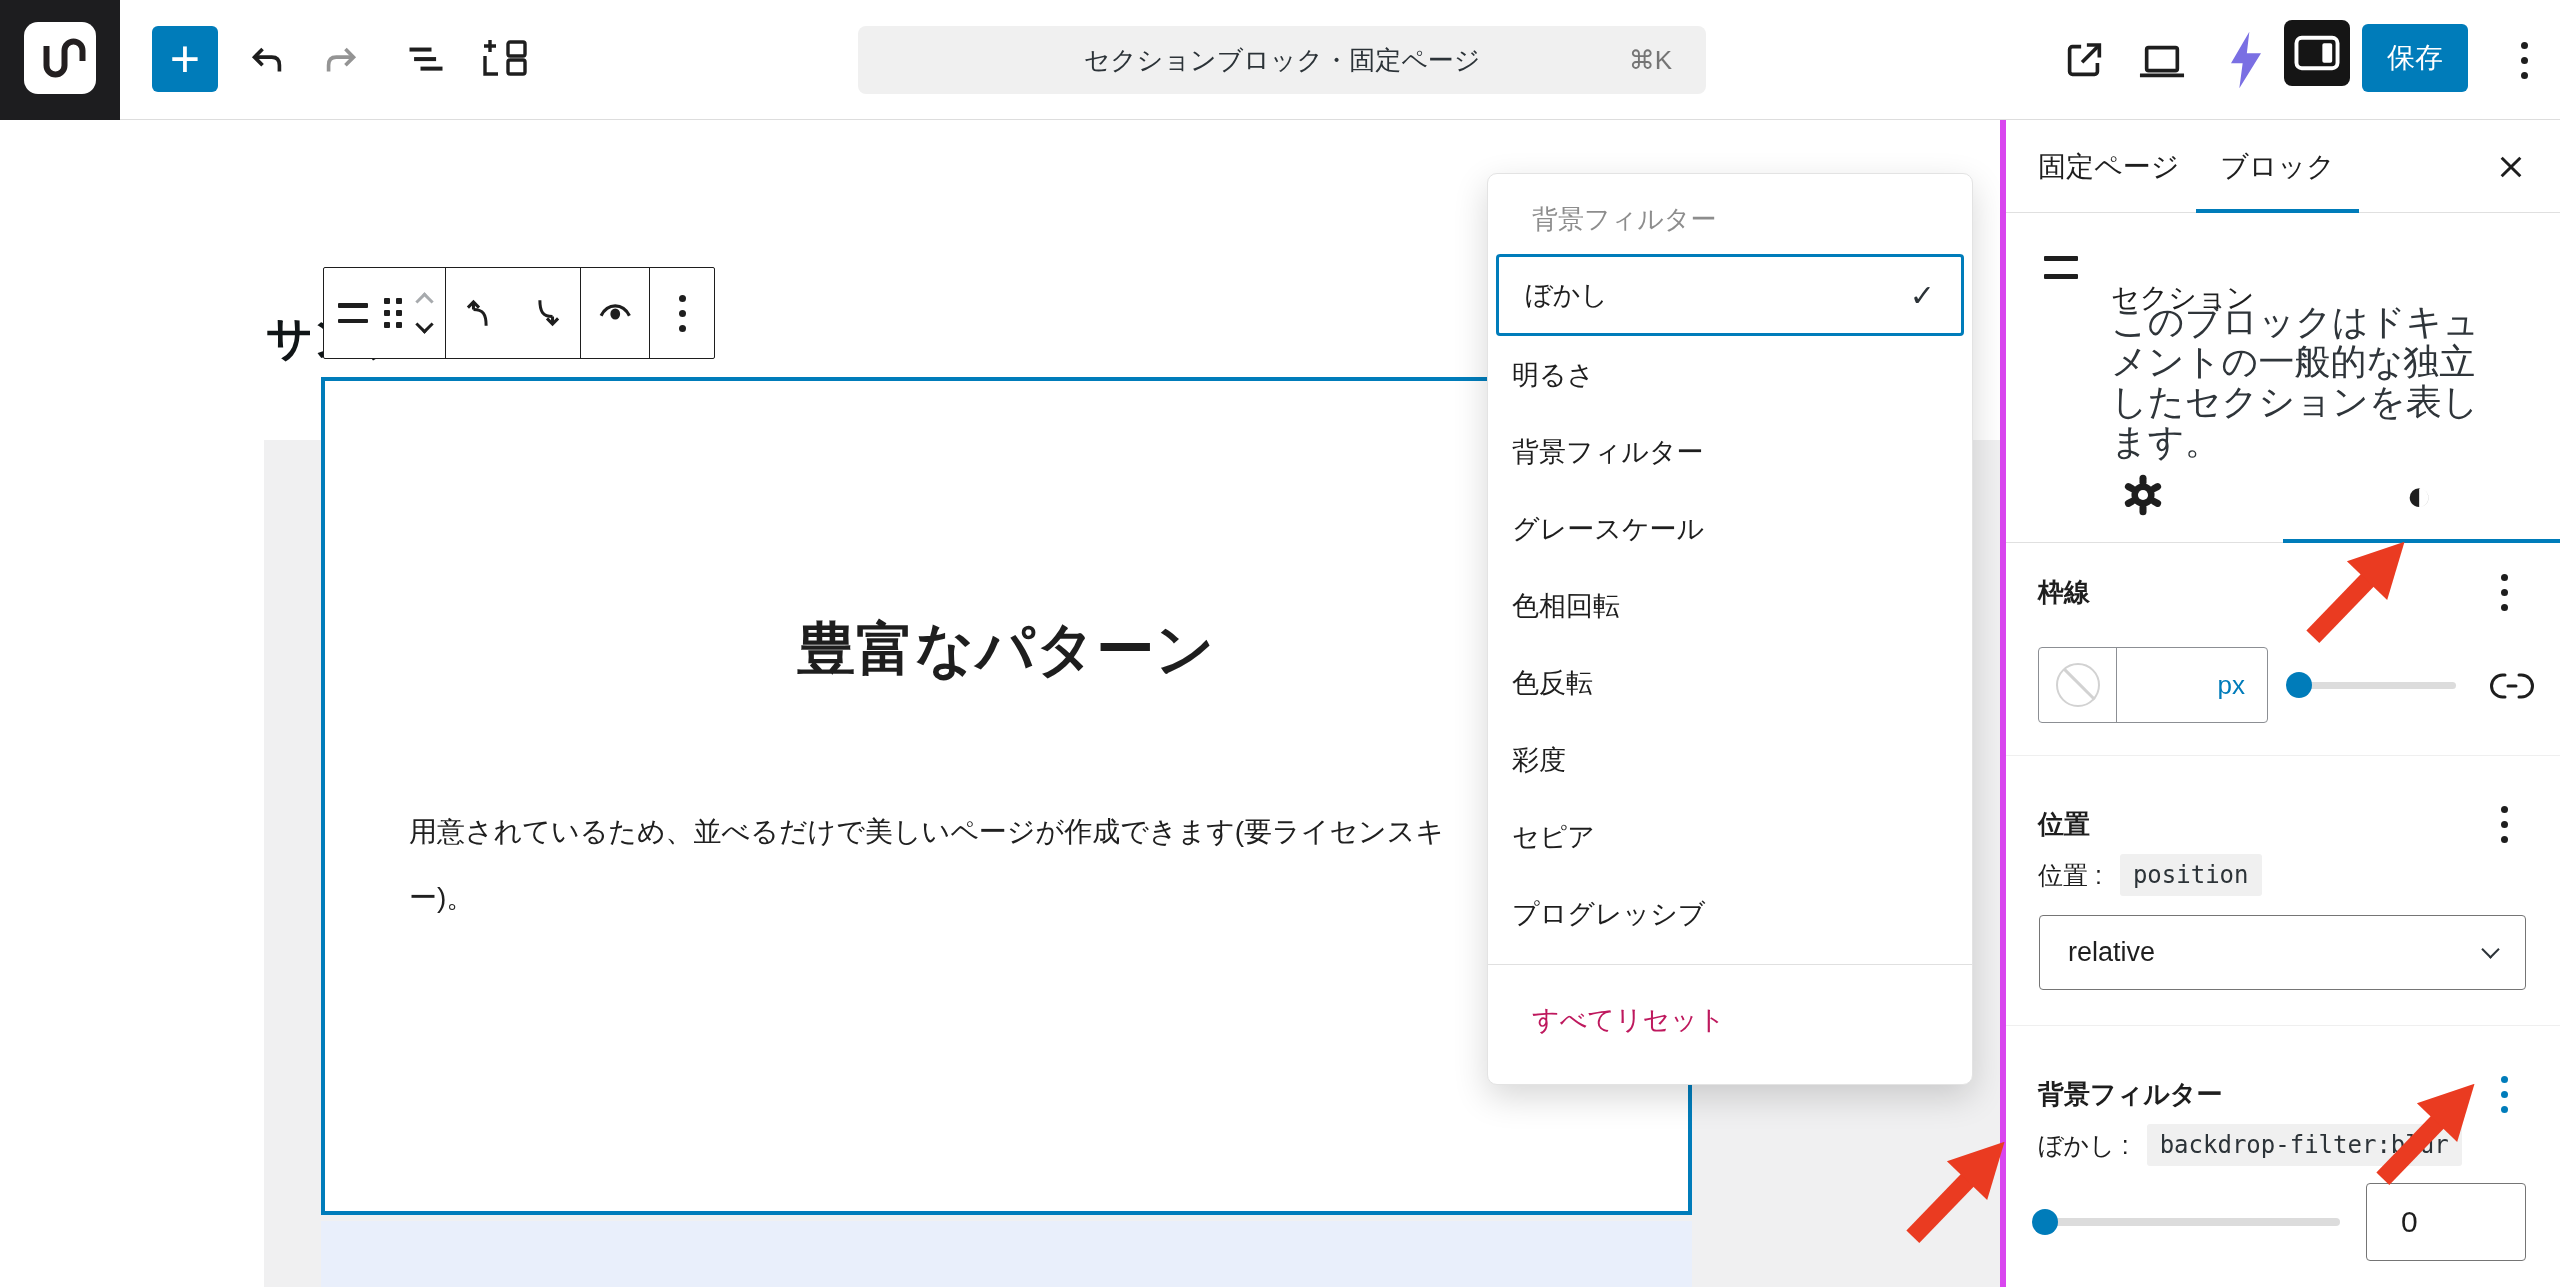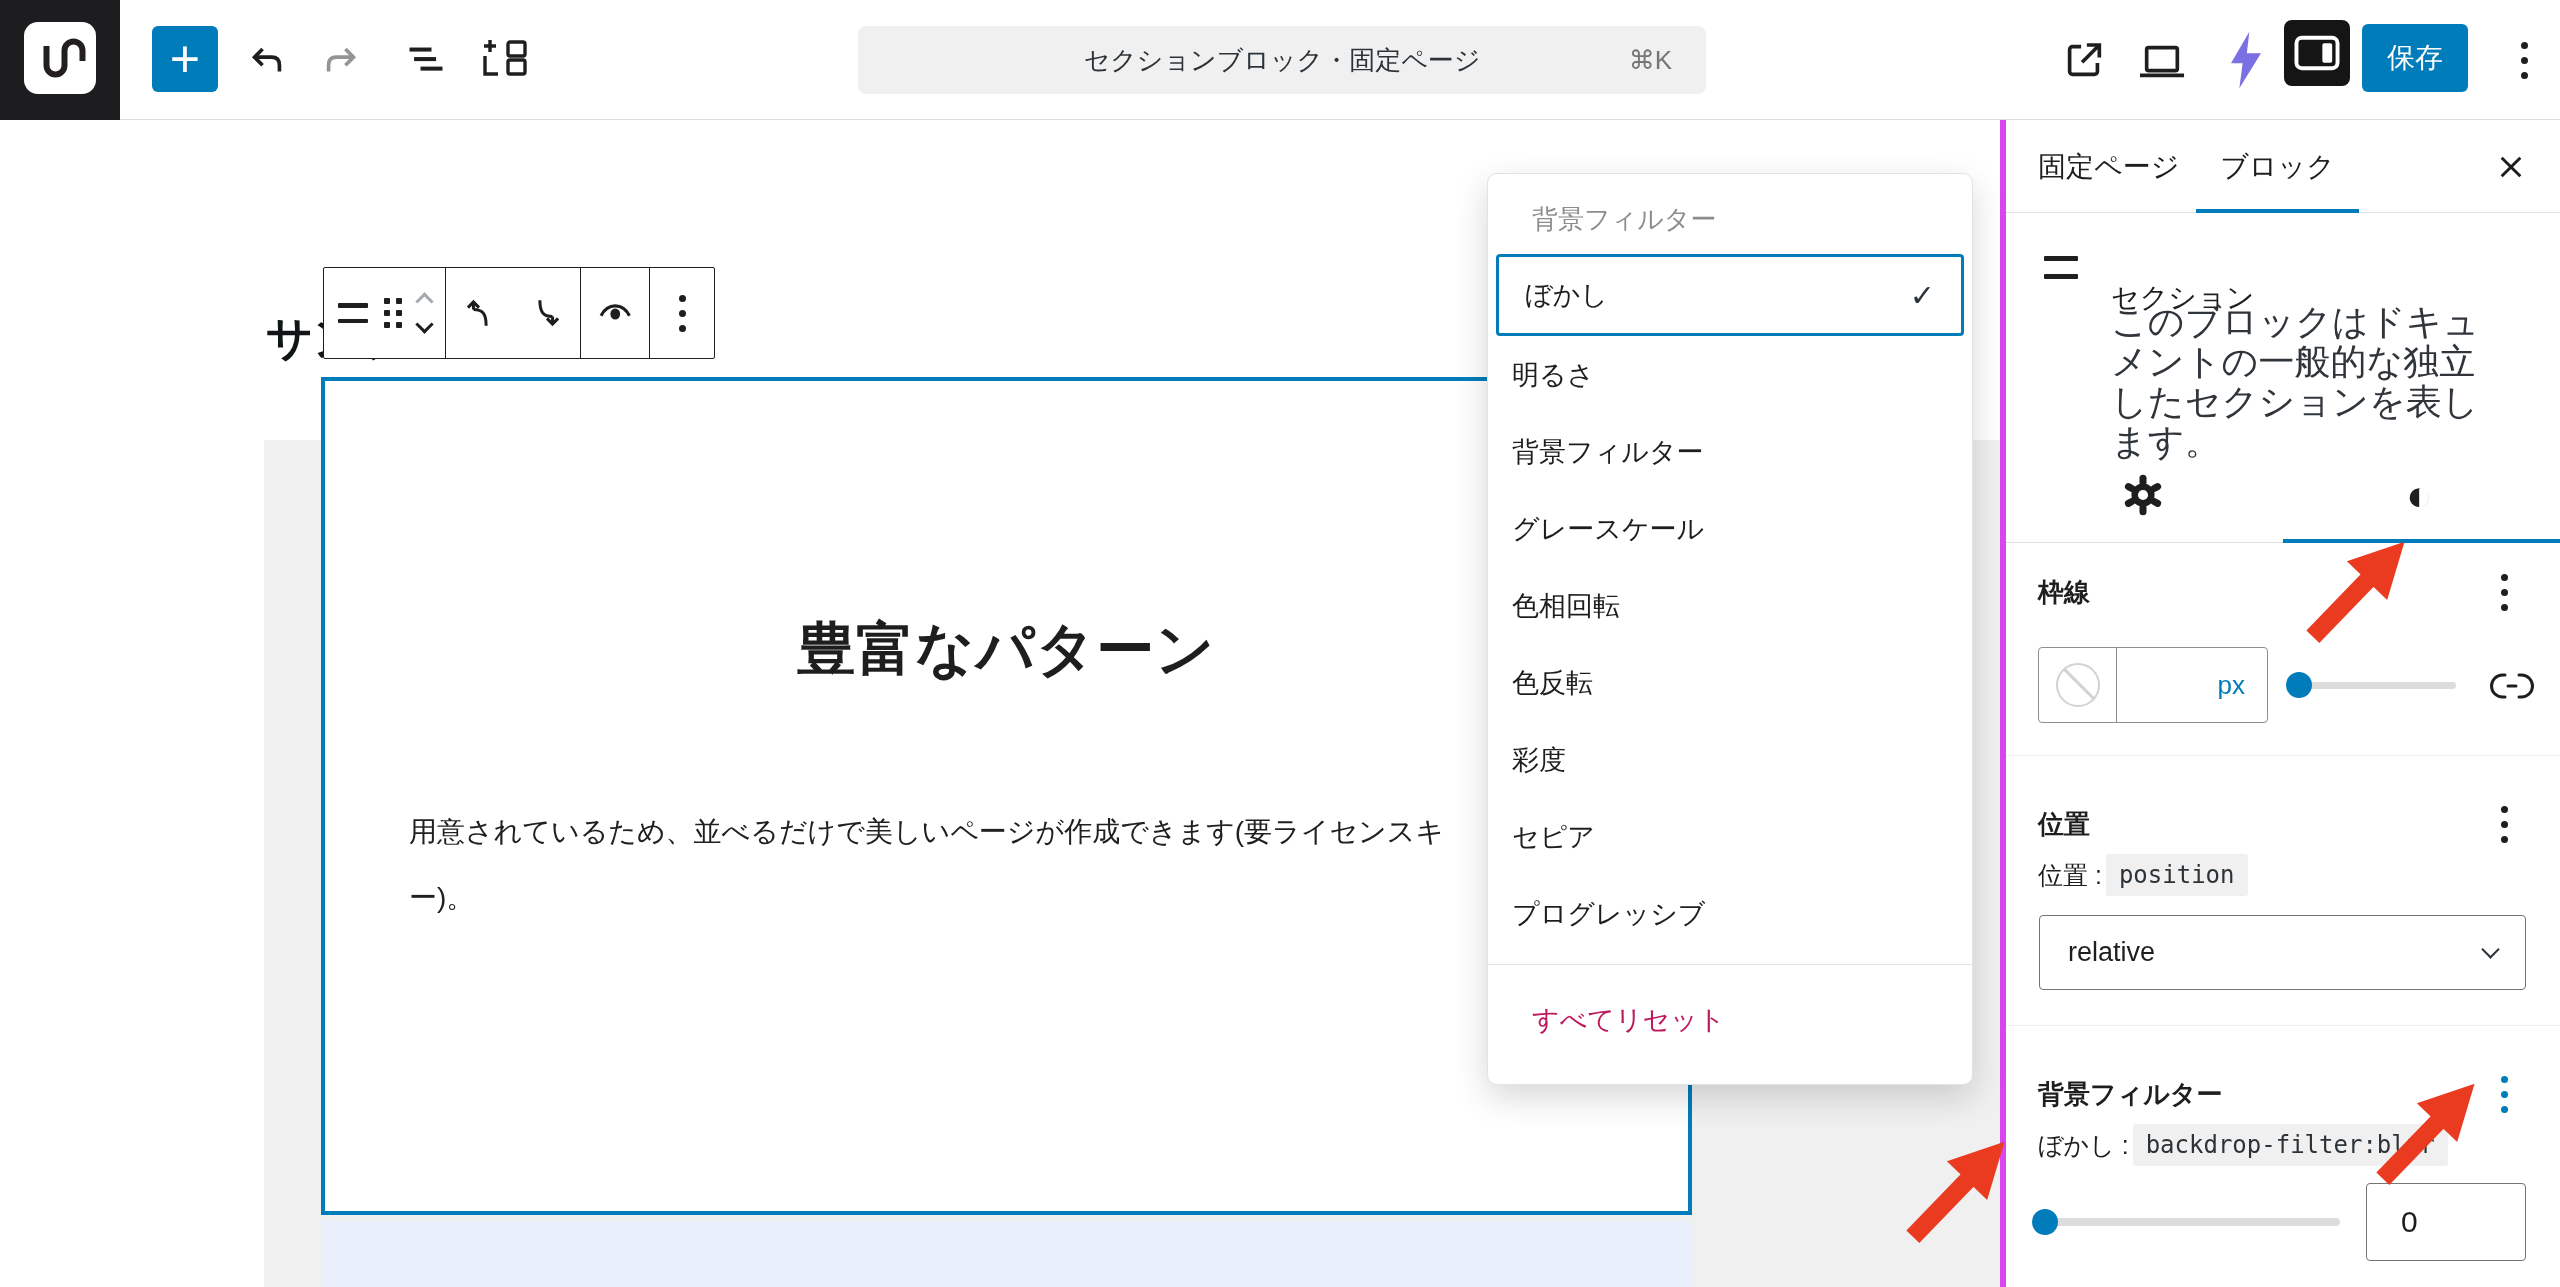--- a/index.html
+++ b/index.html
@@ -76,21 +76,21 @@
   .panel-title{position:absolute;left:32px;font-size:26px;font-weight:600;}
   .sb-div{position:absolute;left:0;width:560px;height:1px;background:#efefef;}
   .border-box{left:32px;top:527px;width:230px;height:76px;border:1px solid #8c8f94;border-radius:4px;display:flex;}
   .bb-swatch{width:78px;border-right:1px solid #8c8f94;display:flex;align-items:center;justify-content:center;}
   .noColor{position:relative;width:44px;height:44px;border:2.5px solid #d2d2d2;border-radius:50%;}
   .noColor::after{content:"";position:absolute;left:50%;top:-2px;width:2.5px;height:43px;background:#d2d2d2;transform:rotate(-45deg);}
   .bb-unit{flex:1;display:flex;align-items:center;justify-content:flex-end;padding-right:22px;color:var(--accent);font-size:26px;}
   .slider-track{position:absolute;background:#dcdcdc;border-radius:4px;}
   .slider-thumb{position:absolute;width:26px;height:26px;border-radius:50%;background:var(--accent);}
   .chip{display:inline-flex;align-items:center;background:#f0f0f0;border-radius:3px;padding:7px 13px;font-family:"DejaVu Sans Mono","Liberation Mono",monospace;font-size:24px;color:#2c3338;}
-  .inline-label{position:absolute;font-size:25px;display:flex;align-items:center;gap:4px;}
+  .inline-label{position:absolute;font-size:25px;display:flex;align-items:center;gap:18px;}
   .select{left:33px;top:795px;width:487px;height:75px;border:1.5px solid #757575;border-radius:4px;display:flex;align-items:center;padding:0 28px;font-size:27px;justify-content:space-between;}
   .sel-chev{width:13px;height:13px;border-right:2.5px solid #2c3338;border-bottom:2.5px solid #2c3338;transform:rotate(45deg);margin-top:-6px;}
   .numbox{left:360px;top:1063px;width:160px;height:78px;border:1.5px solid #757575;border-radius:4px;display:flex;align-items:center;padding-left:34px;font-size:30px;}
 
   .red-arrow{z-index:60;transform:rotate(-46deg);}
   svg{display:block;}
 </style>
 </head>
 <body>
 

